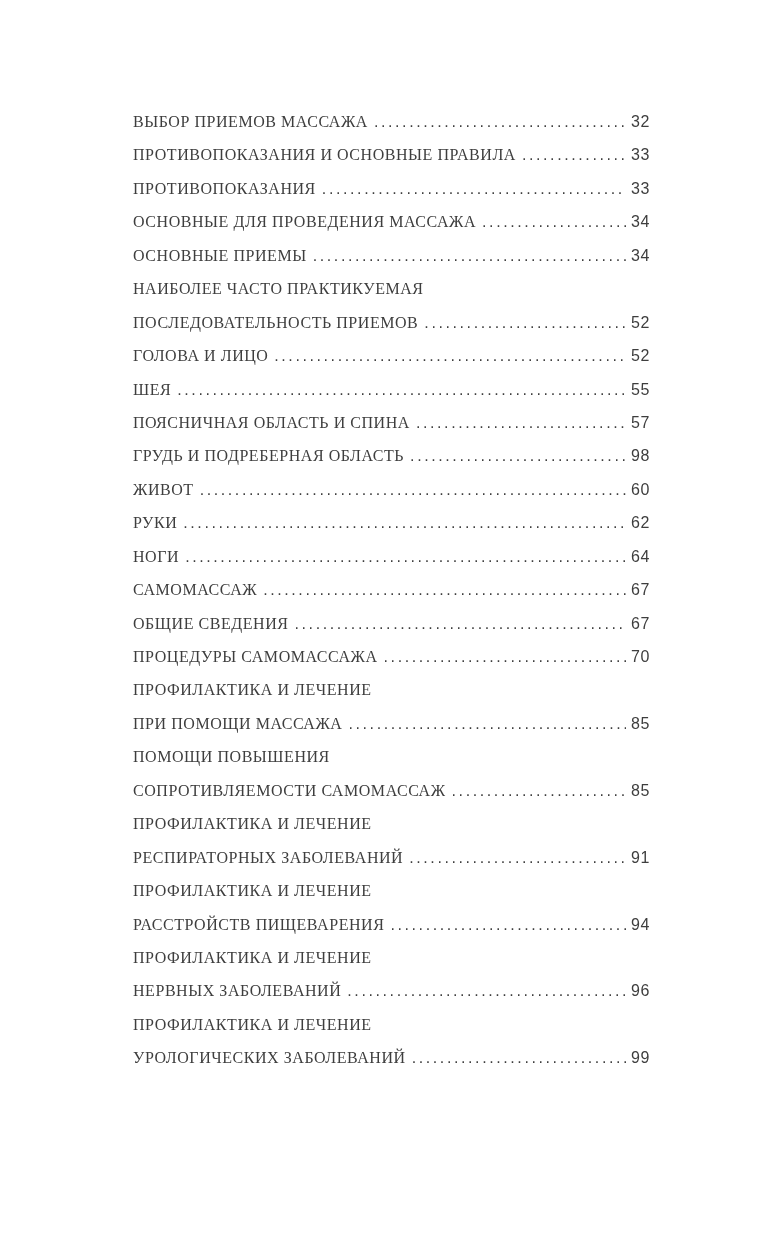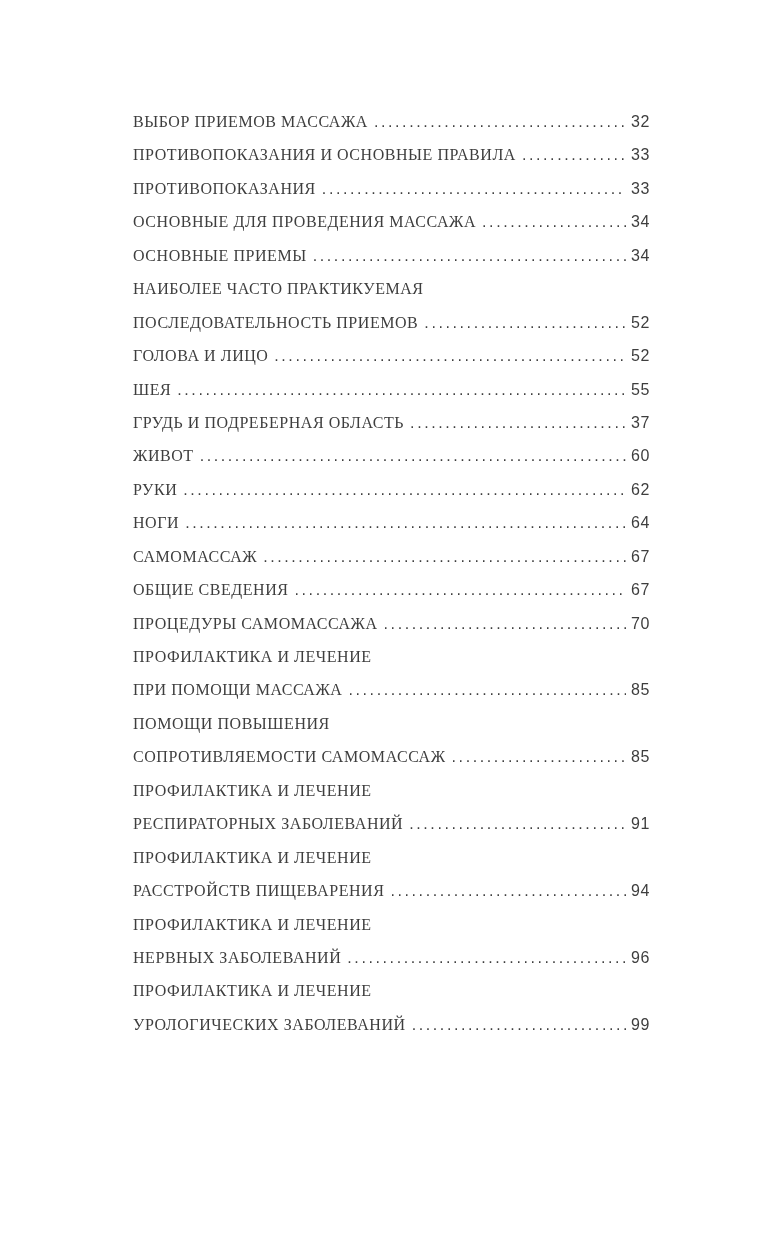--- a/index.html
+++ b/index.html
@@ -96,23 +96,28 @@
         <span class="toc-title">ГОЛОВА И ЛИЦО</span>
         <span class="leader"></span>
         <span class="pagenum">52</span>
       </div>
       <div class="toc-row">
         <span class="toc-title">ШЕЯ</span>
         <span class="leader"></span>
         <span class="pagenum">55</span>
       </div>
       <div class="toc-row">
+        <span class="toc-title">ПОЯСНИЧНАЯ ОБЛАСТЬ И СПИНА</span>
+        <span class="leader"></span>
+        <span class="pagenum">57</span>
+      </div>
+      <div class="toc-row">
         <span class="toc-title">ГРУДЬ И ПОДРЕБЕРНАЯ ОБЛАСТЬ</span>
         <span class="leader"></span>
-        <span class="pagenum">37</span>
+        <span class="pagenum">98</span>
       </div>
       <div class="toc-row">
         <span class="toc-title">ЖИВОТ</span>
         <span class="leader"></span>
         <span class="pagenum">60</span>
       </div>
       <div class="toc-row">
         <span class="toc-title">РУКИ</span>
         <span class="leader"></span>
         <span class="pagenum">62</span>

